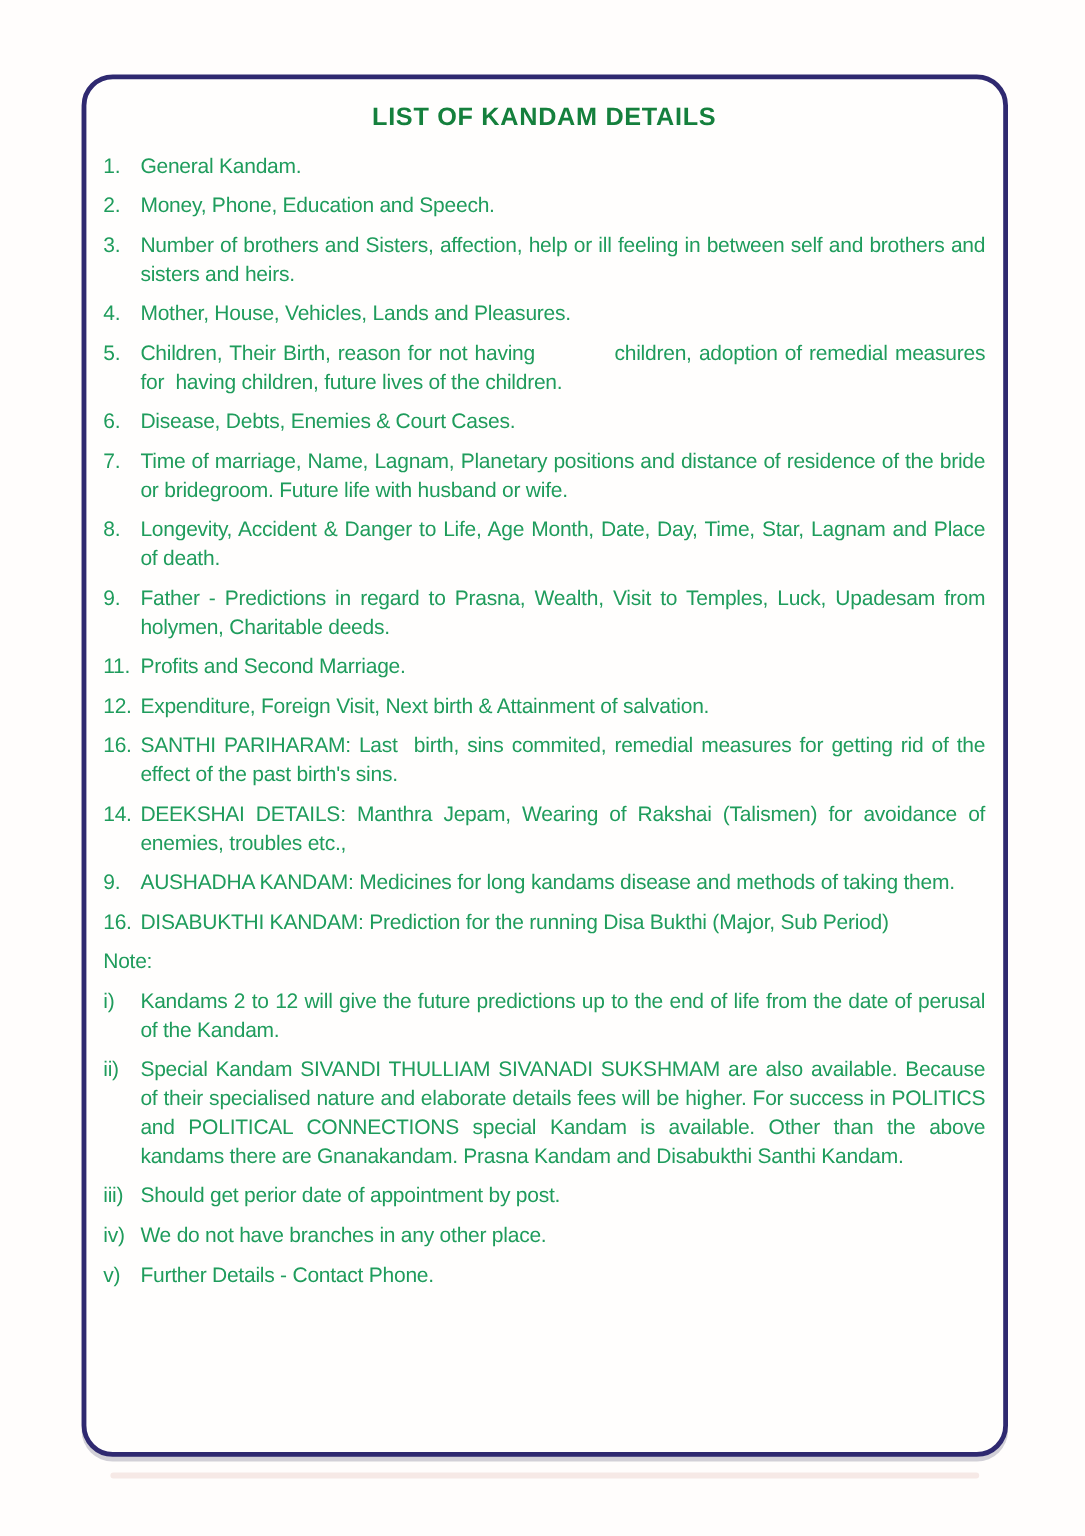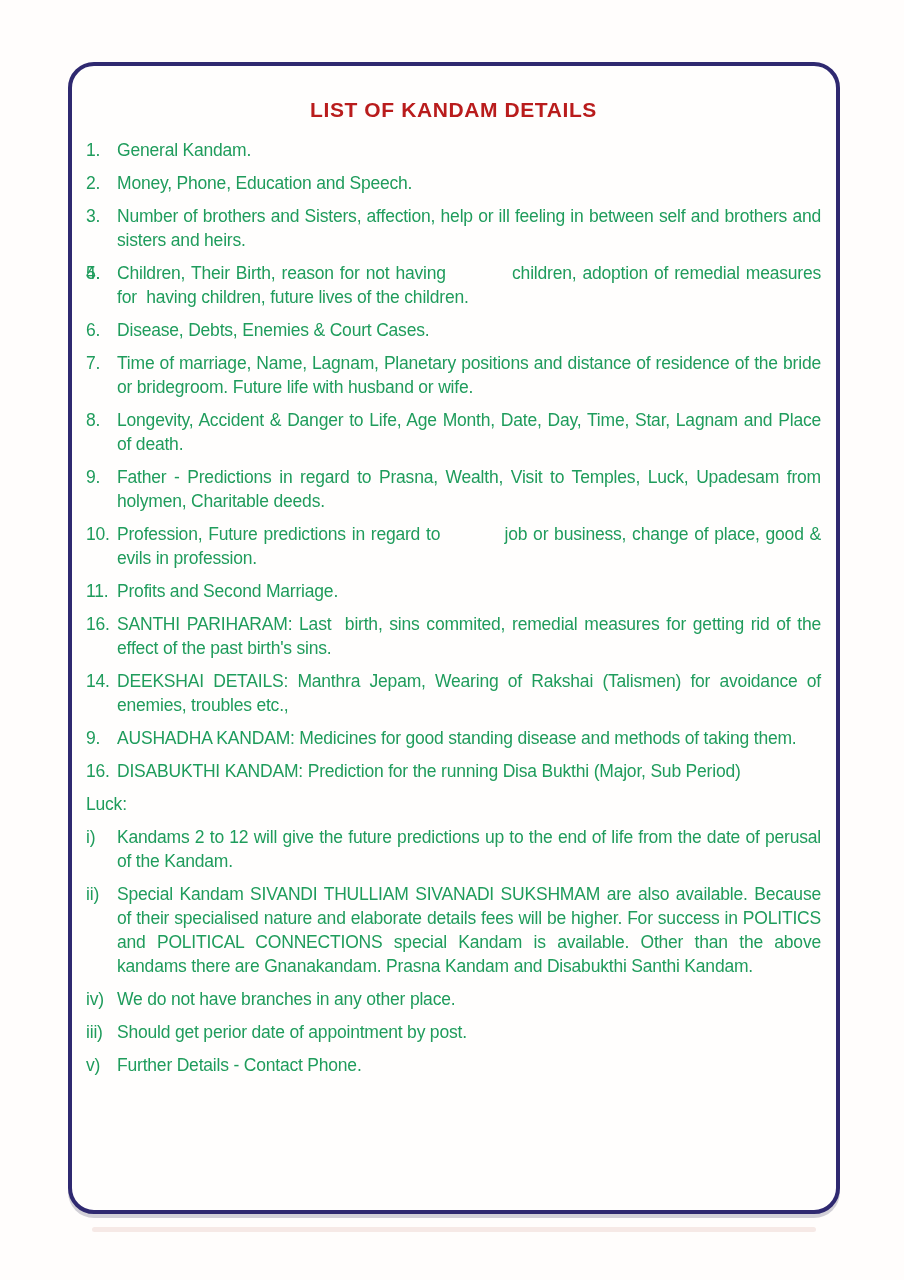--- a/index.html
+++ b/index.html
@@ -16,25 +16,25 @@
     width: 772px; height: 1152px;
     box-sizing: border-box;
     background: #fffefd;
     border: 4px solid #2f2970;
     border-radius: 26px;
     box-shadow: 0 4px 0 rgba(105,105,130,0.30);
     padding: 16px 15px 0 14px;
   }
   .title {
     text-align: center;
-    color: #b91c1c;
+    color: #15803d;
     font-weight: bold;
     font-size: 21px;
     letter-spacing: 0.6px;
-    margin: 16px 0 16px 0;
+    margin: 4px 0 16px 0;
   }
   .item, .note-label {
     position: relative;
     color: #1f9c5c;
     font-size: 17.5px;
     line-height: 24px;
     letter-spacing: -0.2px;
     margin: 0 0 9px 0;
   }
   .item {
@@ -67,71 +67,71 @@
     <div class="item">
       <span class="num">1.</span><span class="b"></span><span>General Kandam.</span>
     </div>
     <div class="item">
       <span class="num">2.</span><span class="b"></span><span>Money, Phone, Education and Speech.</span>
     </div>
     <div class="item">
       <span class="num">3.</span><span class="b"></span><span>Number of brothers and Sisters, affection, help or ill feeling in between self and brothers and sisters and heirs.</span>
     </div>
     <div class="item">
-      <span class="num">4.</span><span class="b"></span>
+      <span class="num">4.</span><span class="b"></span><span>Mother, House, Vehicles, Lands and Pleasures.</span>
     </div>
     <div class="item">
       <span class="num">5.</span><span class="b"></span><span>Children, Their Birth, reason for not having&nbsp;&nbsp;&nbsp;&nbsp;&nbsp;&nbsp;&nbsp;&nbsp;&nbsp;&nbsp; children, adoption of remedial measures for&nbsp; having children, future lives of the children.</span>
     </div>
     <div class="item">
       <span class="num">6.</span><span class="b"></span><span>Disease, Debts, Enemies &amp; Court Cases.</span>
     </div>
     <div class="item">
       <span class="num">7.</span><span class="b"></span><span>Time of marriage, Name, Lagnam, Planetary positions and distance of residence of the bride or bridegroom. Future life with husband or wife.</span>
     </div>
     <div class="item">
       <span class="num">8.</span><span class="b"></span><span>Longevity, Accident &amp; Danger to Life, Age Month, Date, Day, Time, Star, Lagnam and Place of death.</span>
     </div>
     <div class="item">
       <span class="num">9.</span><span class="b"></span><span>Father - Predictions in regard to Prasna, Wealth, Visit to Temples, Luck, Upadesam from holymen, Charitable deeds.</span>
     </div>
     <div class="item">
-      <span class="num">10.</span><span class="b"></span><span>Profession, Future predictions in regard to&nbsp;&nbsp;&nbsp;&nbsp;&nbsp;&nbsp;&nbsp;&nbsp;&nbsp;&nbsp; job or business, change of place, good &amp; evils in profession.</span>
+      <span class="num">11.</span><span class="b"></span><span>Profits and Second Marriage.</span>
     </div>
     <div class="item">
-      <span class="num">11.</span><span class="b"></span><span>Profits and Second Marriage.</span>
+      <span class="num">12.</span><span class="b"></span><span>Expenditure, Foreign Visit, Next birth &amp; Attainment of salvation.</span>
     </div>
     <div class="item">
       <span class="num">16.</span><span class="b">SANTHI PARIHARAM:</span><span> Last&nbsp; birth, sins commited, remedial measures for getting rid of the effect of the past birth's sins.</span>
     </div>
     <div class="item">
       <span class="num">14.</span><span class="b">DEEKSHAI DETAILS:</span><span> Manthra Jepam, Wearing of Rakshai (Talismen) for avoidance of enemies, troubles etc.,</span>
     </div>
     <div class="item">
-      <span class="num">9.</span><span class="b">AUSHADHA KANDAM:</span><span> Medicines for good standing disease and methods of taking them.</span>
+      <span class="num">9.</span><span class="b">AUSHADHA KANDAM:</span><span> Medicines for long kandams disease and methods of taking them.</span>
     </div>
     <div class="item">
       <span class="num">16.</span><span class="b">DISABUKTHI KANDAM:</span><span> Prediction for the running Disa Bukthi (Major, Sub Period)</span>
     </div>
   </div>
 
-  <div class="note-label">Luck:</div>
+  <div class="note-label">Note:</div>
 
   <div>
     <div class="item">
       <span class="num">i)</span><span>Kandams 2 to 12 will give the future predictions up to the end of life from the date of perusal of the Kandam.</span>
     </div>
     <div class="item">
       <span class="num">ii)</span><span>Special Kandam SIVANDI THULLIAM SIVANADI SUKSHMAM are also available. Because of their specialised nature and elaborate details fees will be higher. For success in POLITICS and POLITICAL CONNECTIONS special Kandam is available. Other than the above kandams there are Gnanakandam. Prasna Kandam and Disabukthi Santhi Kandam.</span>
     </div>
     <div class="item">
-      <span class="num">iv)</span><span>We do not have branches in any other place.</span>
+      <span class="num">iii)</span><span>Should get perior date of appointment by post.</span>
     </div>
     <div class="item">
-      <span class="num">iii)</span><span>Should get perior date of appointment by post.</span>
+      <span class="num">iv)</span><span>We do not have branches in any other place.</span>
     </div>
     <div class="item">
       <span class="num">v)</span><span>Further Details - Contact Phone.</span>
     </div>
   </div>
 
 </div>
 
 <div class="artifact-strip"></div>
 

